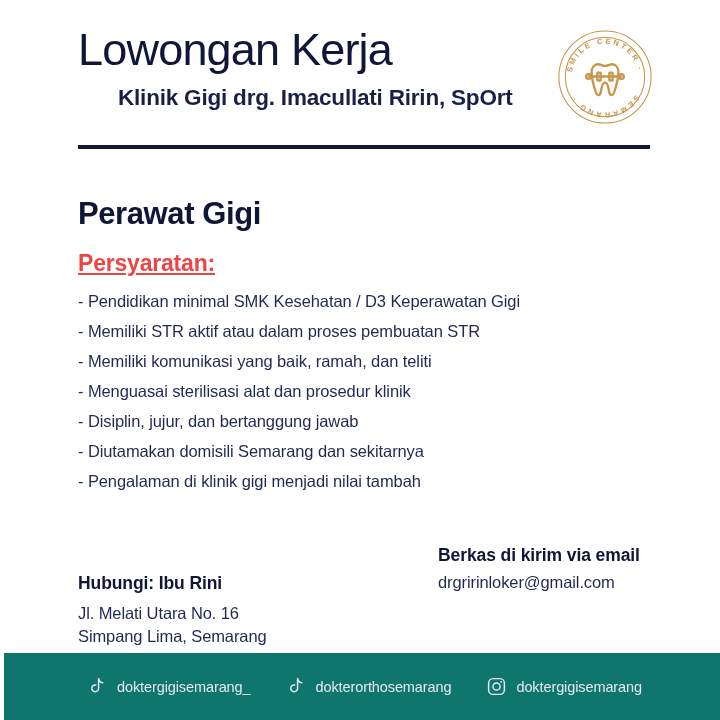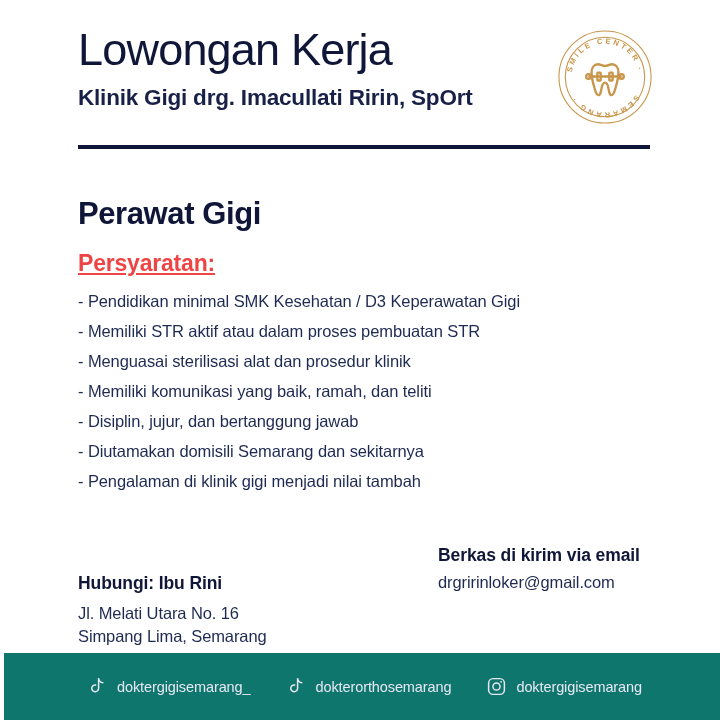--- a/index.html
+++ b/index.html
@@ -28,20 +28,21 @@
     letter-spacing:-0.8px;
     line-height:1.08;
   }
   .subtitle {
     margin-top:9px;
     font-size:22.5px;
     font-weight:bold;
     color:#182048;
     letter-spacing:-0.2px;
     line-height:1.2;
+    margin-left:40px;
   }
 
   
   .logo {
     position:absolute;
     left:556px; top:28px;
     width:98px; height:98px;
   }
   .logo svg { display:block; width:98px; height:98px; }
 
@@ -179,22 +180,22 @@
   </div>
 
   <div class="divider"></div>
 
   <div class="job-title">Perawat Gigi</div>
 
   <div class="req-heading">Persyaratan:</div>
   <ul class="req-list">
     <li>- Pendidikan minimal SMK Kesehatan / D3 Keperawatan Gigi</li>
     <li>- Memiliki STR aktif atau dalam proses pembuatan STR</li>
+    <li>- Memiliki komunikasi yang baik, ramah, dan teliti</li>
     <li>- Menguasai sterilisasi alat dan prosedur klinik</li>
-    <li>- Memiliki komunikasi yang baik, ramah, dan teliti</li>
     <li>- Disiplin, jujur, dan bertanggung jawab</li>
     <li>- Diutamakan domisili Semarang dan sekitarnya</li>
     <li>- Pengalaman di klinik gigi menjadi nilai tambah</li>
   </ul>
 
   <div class="contact-left">
     <div class="contact-head">Hubungi: Ibu Rini</div>
     <div class="contact-line first">Jl. Melati Utara No. 16</div>
     <div class="contact-line">Simpang Lima, Semarang</div>
   </div>

